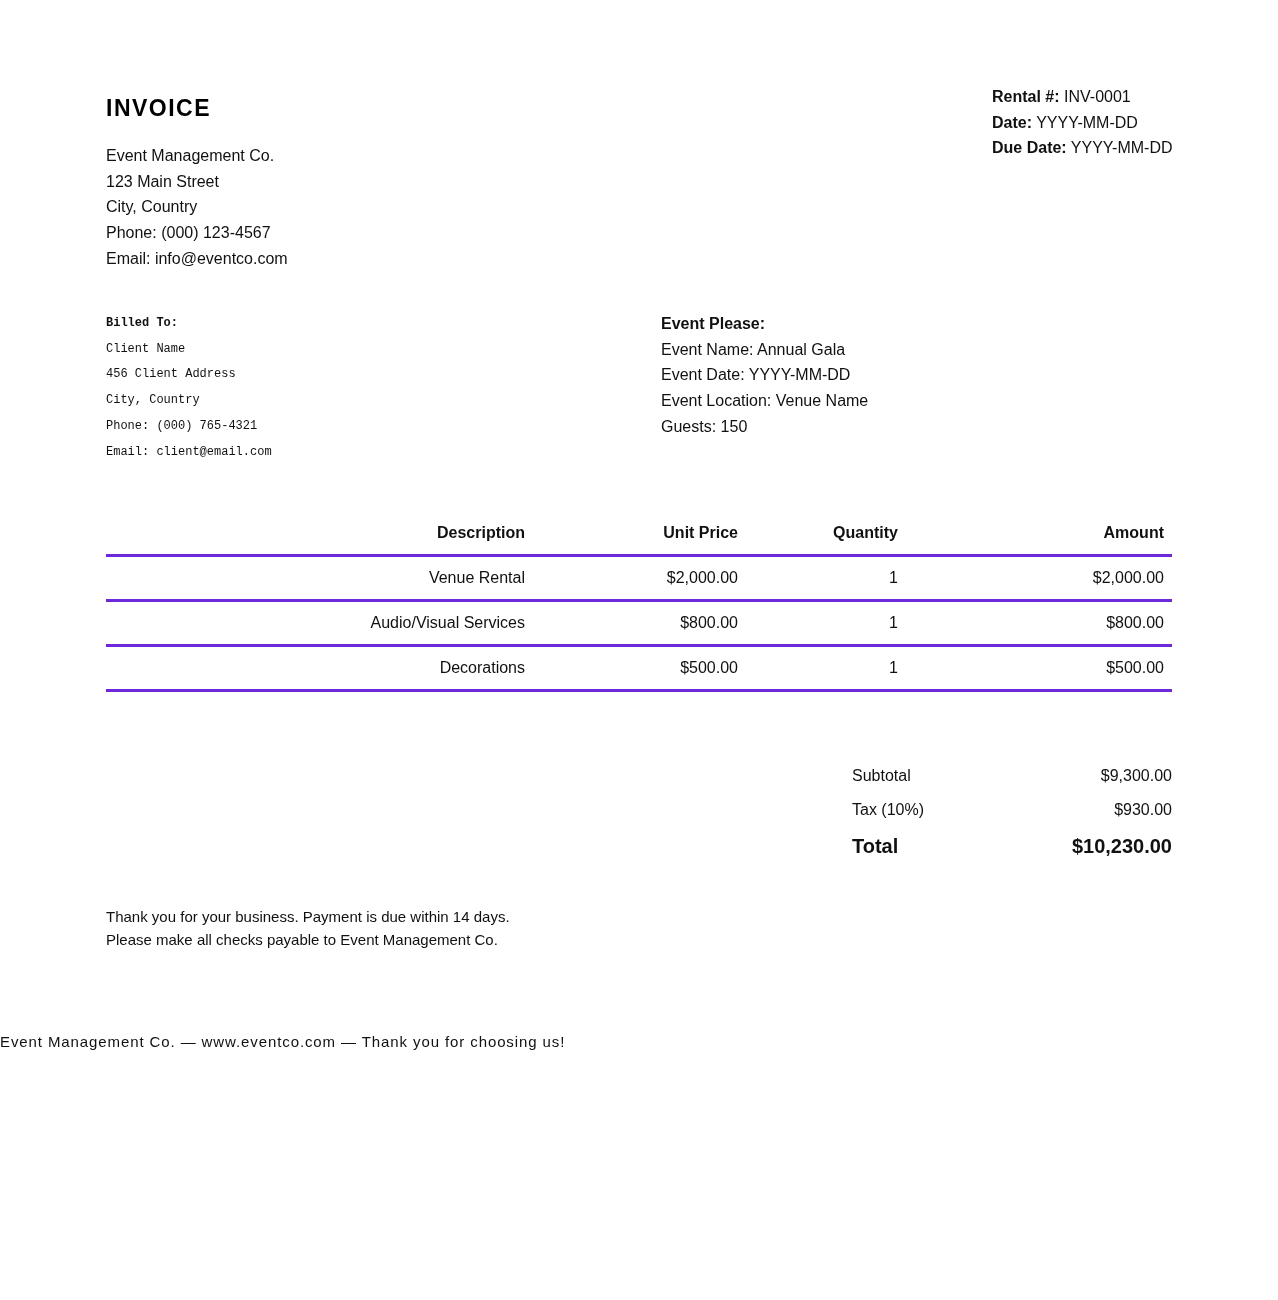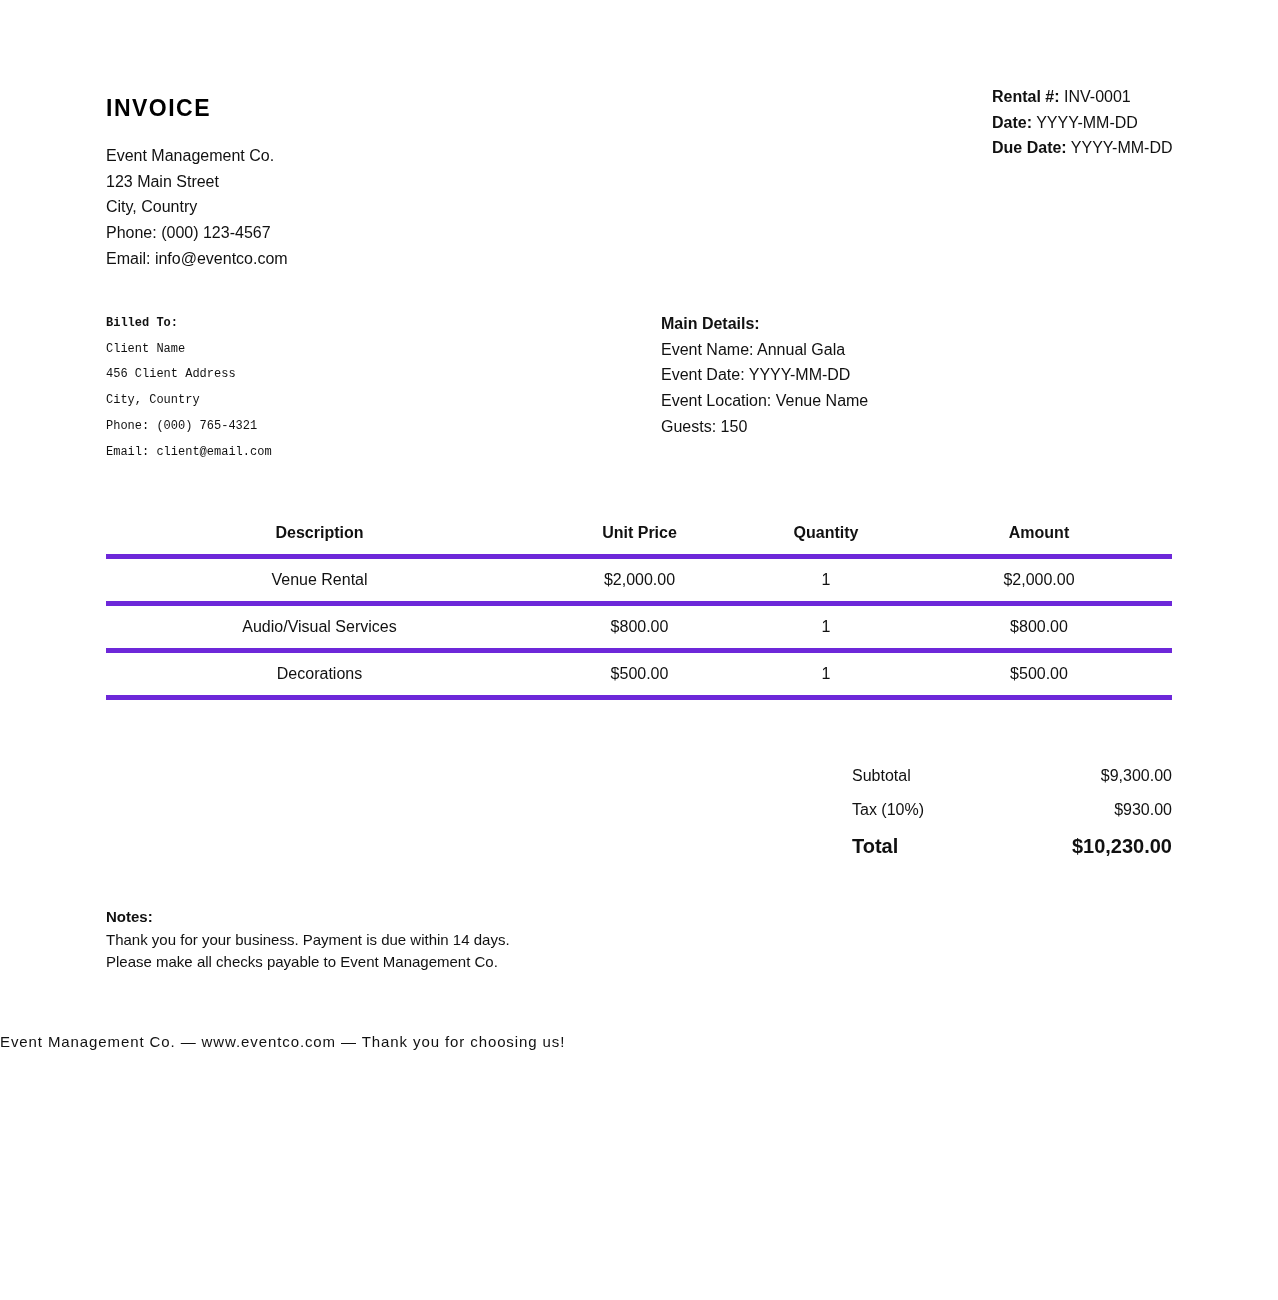--- a/index.html
+++ b/index.html
@@ -28,22 +28,22 @@
   .event {
     position: absolute; left: 661px; top: 311px;
     font-size: 16px; line-height: 25.7px;
   }
   .section-heading { font-weight: bold; }
   table.items {
     position: absolute; left: 106px; top: 512px; width: 1066px;
     border-collapse: collapse; font-size: 16px;
   }
   table.items th, table.items td {
-    text-align: center; padding: 0 8px; height: 42px;
-    border-bottom: 5px solid #6d28d9; vertical-align: middle;
+    text-align: right; padding: 0 8px; height: 42px;
+    border-bottom: 3px solid #6d28d9; vertical-align: middle;
   }
   table.items th { font-weight: bold; height: 42px; }
   table.items col.c1 { width: 427px; }
   table.items col.c2 { width: 213px; }
   table.items col.c3 { width: 160px; }
   table.items col.c4 { width: 266px; }
   .totals {
     position: absolute; left: 852px; top: 764px; width: 320px;
     font-size: 16px;
   }
@@ -90,21 +90,21 @@
 <div class="billed">
   <div class="section-heading">Billed To:</div>
   <div>Client Name</div>
   <div>456 Client Address</div>
   <div>City, Country</div>
   <div>Phone: (000) 765-4321</div>
   <div>Email: client@email.com</div>
 </div>
 
 <div class="event">
-  <div class="section-heading">Main Details:</div>
+  <div class="section-heading">Event Please:</div>
   <div>Event Name: Annual Gala</div>
   <div>Event Date: YYYY-MM-DD</div>
   <div>Event Location: Venue Name</div>
   <div>Guests: 150</div>
 </div>
 
 <table class="items">
   <colgroup>
       <col class="c1">
       <col class="c2">
@@ -150,18 +150,17 @@
     <span>Tax (10%)</span>
     <span>$930.00</span>
   </div>
   <div class="row total">
     <span>Total</span>
     <span>$10,230.00</span>
   </div>
 </div>
 
 <div class="notes">
-  <div class="section-heading">Notes:</div>
   <div>Thank you for your business. Payment is due within 14 days.</div>
   <div>Please make all checks payable to Event Management Co.</div>
 </div>
 
 <div class="footer">Event Management Co. — www.eventco.com — Thank you for choosing us!</div>
 
 </body></html>

